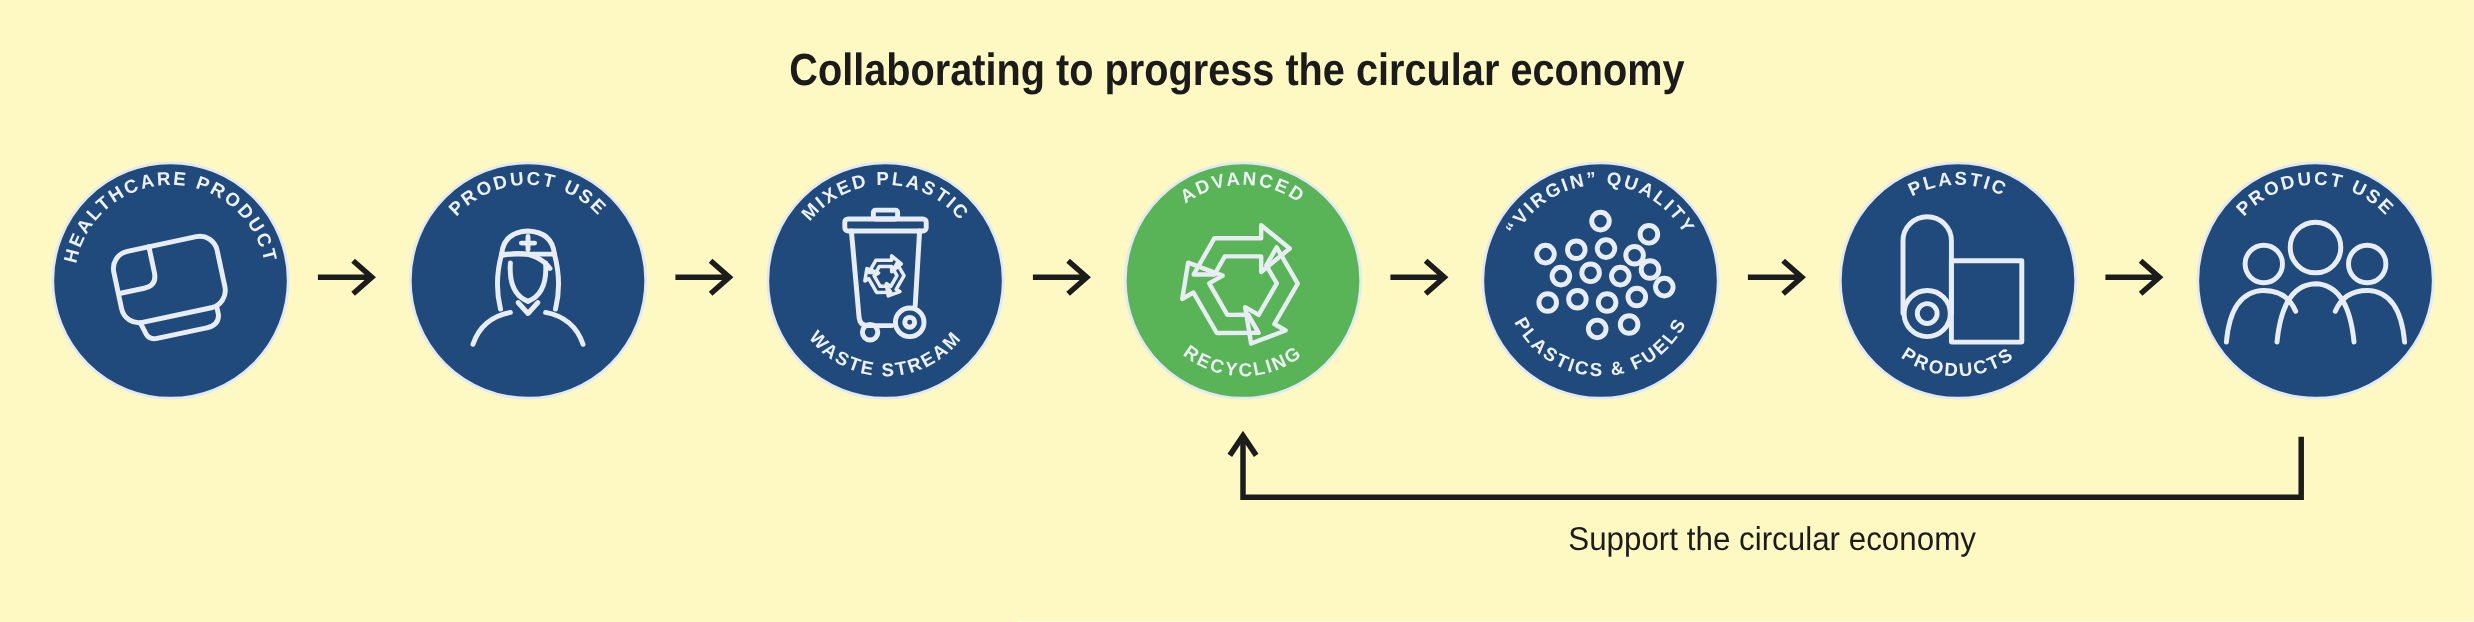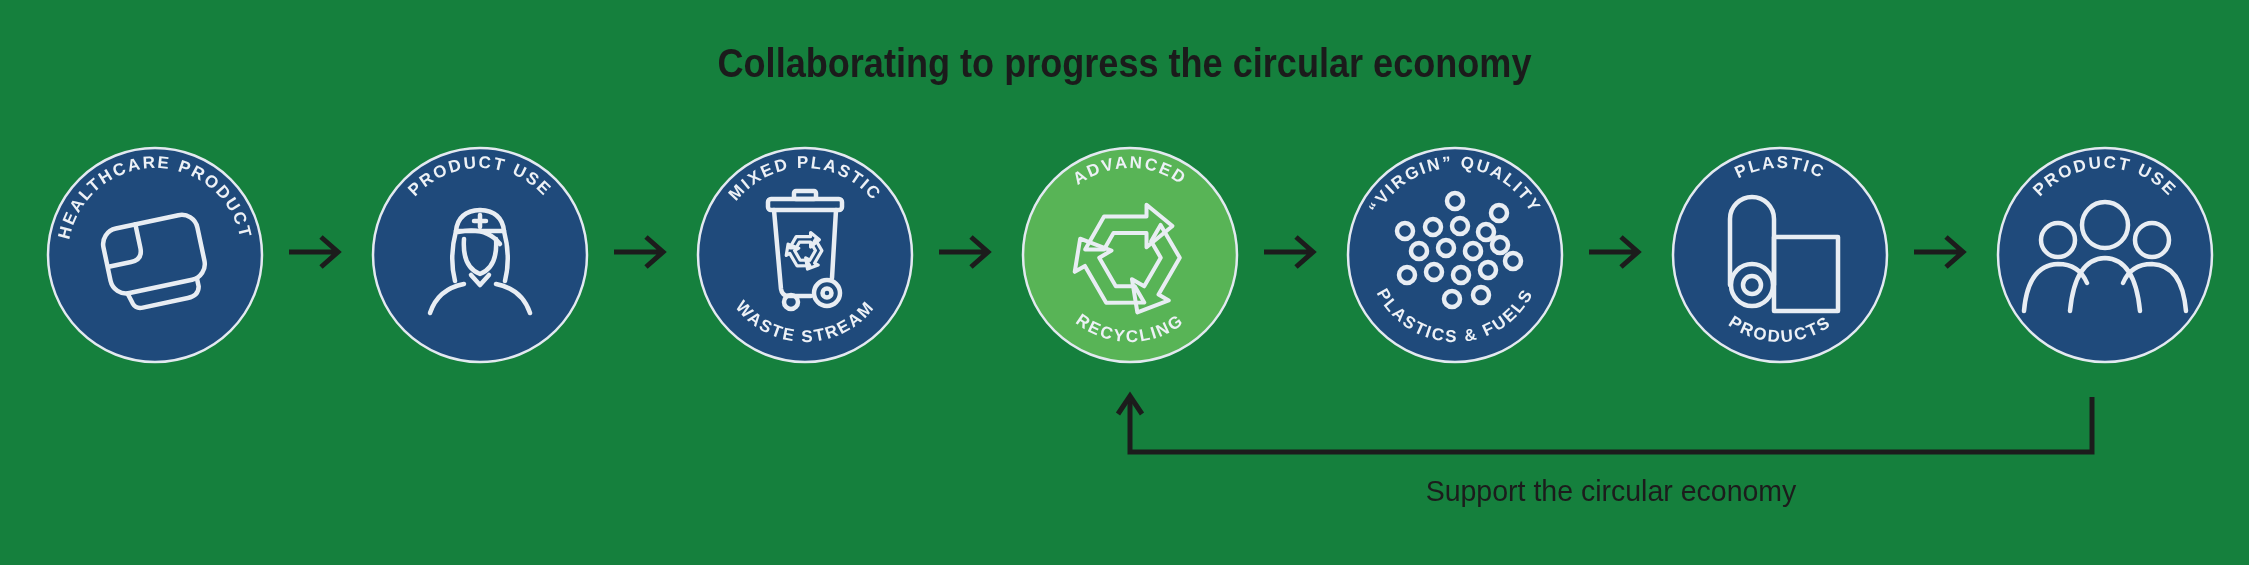--- a/index.html
+++ b/index.html
@@ -1,19 +1,19 @@
 <!DOCTYPE html>
 <html><head>
 <meta charset="utf-8">
 <style>
   html,body{margin:0;padding:0;}
   .canvas{
     position:relative;
     width:2249px;height:565px;
-    background:#15803d;
+    background:#fef9c3;
     overflow:hidden;
     font-family:"Liberation Sans","DejaVu Sans",sans-serif;
   }
   .title{
     position:absolute;top:40px;left:0;width:100%;
     margin:0;text-align:center;
     font-size:41px;font-weight:700;color:#1b1b1b;
     transform:scaleX(0.88);transform-origin:50% 50%;
     letter-spacing:0px;
   }

